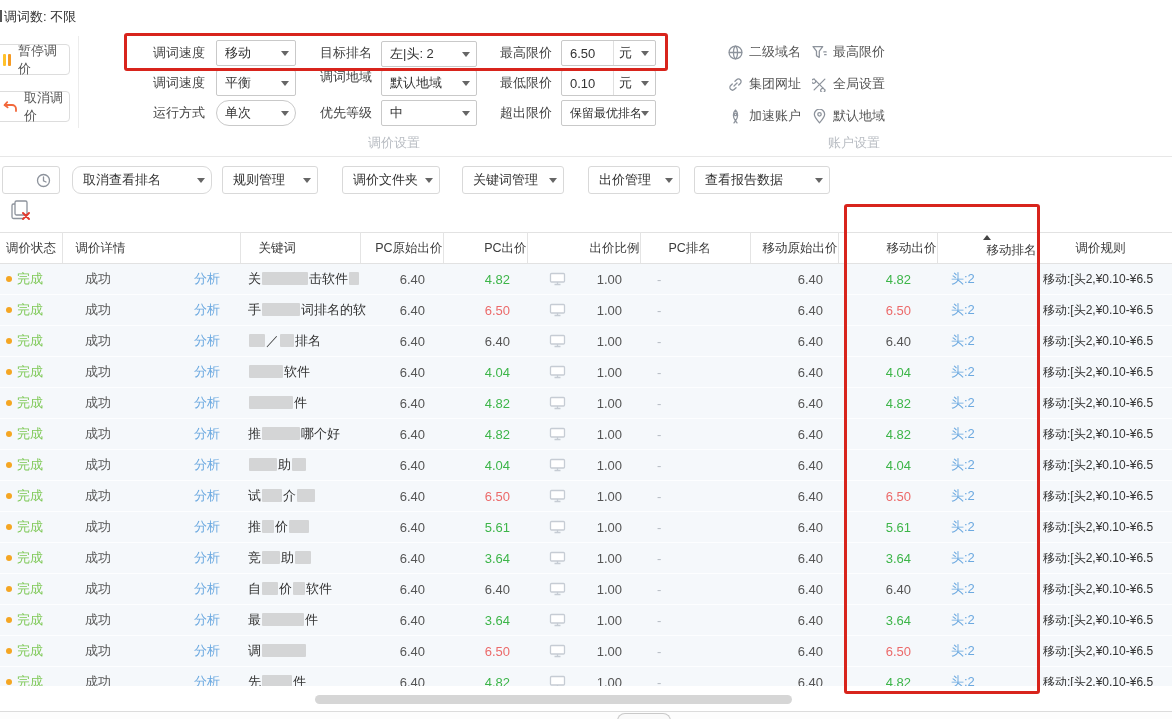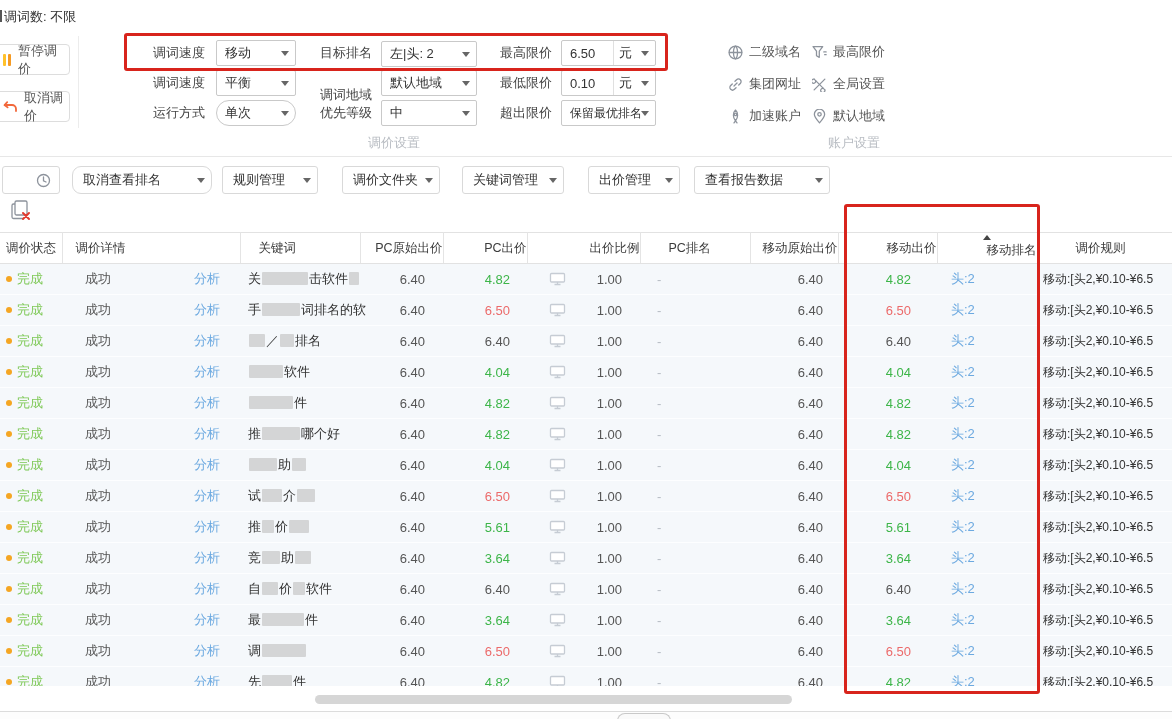--- a/index.html
+++ b/index.html
@@ -100,21 +100,21 @@
       <div class="abs flabel" style="left: 500px; top: 40px;">最高限价</div>
       <div class="abs unitbox" style="left: 561px; top: 40px; width: 95px;">
         <div class="val">6.50</div>
         <div class="unit">元<span class="caret"></span></div>
       </div>
       <div class="abs flabel" style="left: 153px; top: 70px;">调词速度</div>
       <div class="abs select-box" style="left: 216px; top: 70px; width: 80px; position: absolute;">
         <span>平衡</span>
         <span class="caret"></span>
       </div>
-      <div class="abs flabel" style="left: 320px; top: 82px;">调词地域</div>
+      <div class="abs flabel" style="left: 320px; top: 64px;">调词地域</div>
       <div class="abs select-box" style="left: 381px; top: 70px; width: 96px; position: absolute;">
         <span>默认地域</span>
         <span class="caret"></span>
       </div>
       <div class="abs flabel" style="left: 500px; top: 70px;">最低限价</div>
       <div class="abs unitbox" style="left: 561px; top: 70px; width: 95px;">
         <div class="val">0.10</div>
         <div class="unit">元<span class="caret"></span></div>
       </div>
       <div class="abs flabel" style="left: 153px; top: 100px;">运行方式</div>

